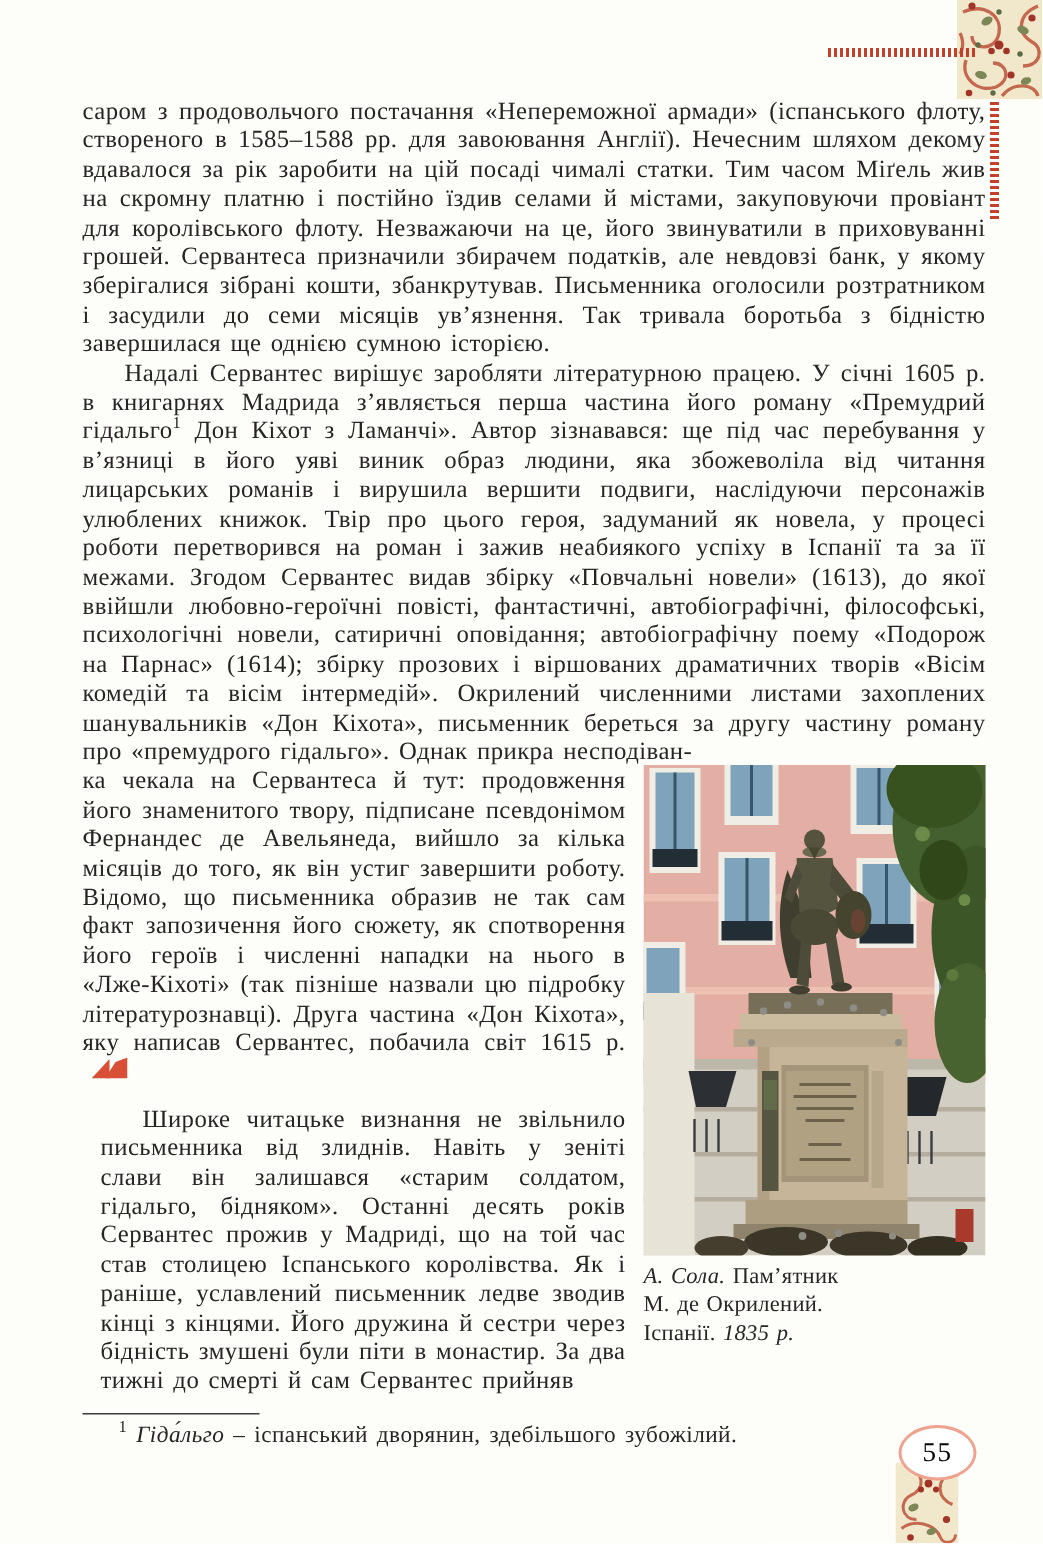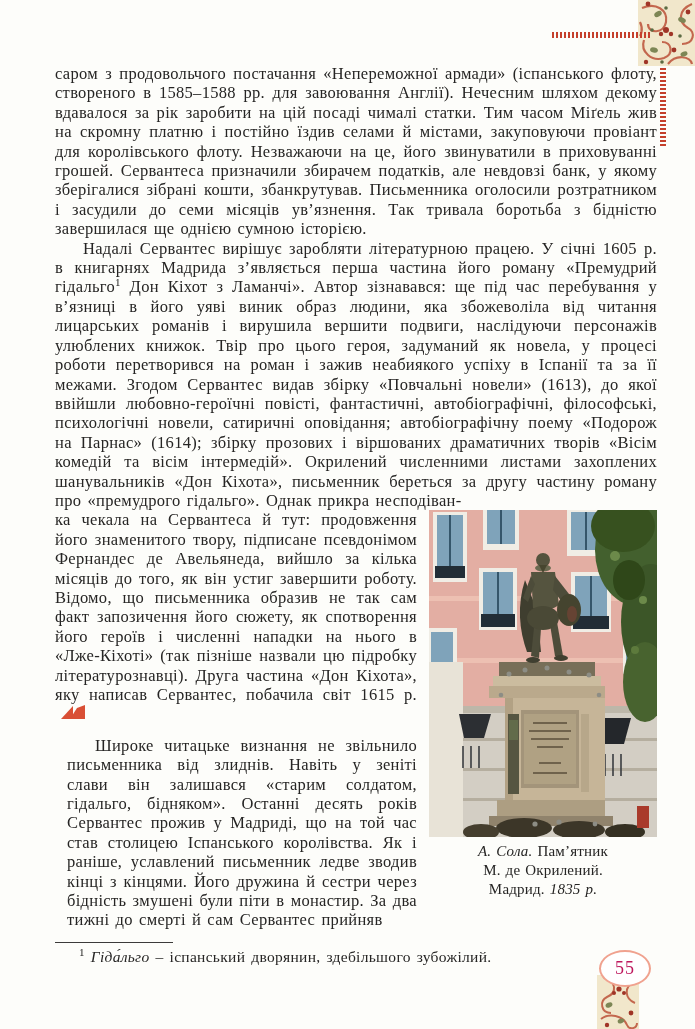--- a/index.html
+++ b/index.html
@@ -20,40 +20,40 @@
   }
   .dash-v{
     position:absolute;left:660px;top:66px;width:6px;height:80px;
     background:repeating-linear-gradient(0deg,#c5402c 0 2px,rgba(0,0,0,0) 2px 4px);
   }
   .ornament-bottom{position:absolute;left:597px;top:975px;width:42px;height:54px;}
   .page-num{
     position:absolute;left:599px;top:950px;width:48px;height:33px;
     background:#fff;border:2px solid #f0a28f;border-radius:50%;
     display:flex;align-items:center;justify-content:center;
-    font-size:18px;color:#be185d;z-index:3;letter-spacing:1px;
+    font-size:18px;color:#000000;z-index:3;letter-spacing:1px;
   }
   
   .text-block{
     position:absolute;left:55px;top:64px;width:602px;
     font-size:16.5px;line-height:19.4px;
     text-align:justify;
     letter-spacing:0.3px;word-spacing:1.8px;
   }
   p{margin:0;}
   .indent{text-indent:28px;}
   .para3{margin-top:12px;margin-left:12px;}
   sup.fn-ref{font-size:11px;vertical-align:super;line-height:0;}
   
   .monument-figure{
     float:right;width:228px;margin:0 0 40px 12px;
   }
   .monument-photo{display:block;width:228px;height:327px;}
   .monument-caption{
-    margin-top:5px;text-align:center;
+    margin-top:5px;
     font-size:15px;line-height:19px;letter-spacing:0.2px;word-spacing:1px;
     text-indent:0;
   }
   .it{font-style:italic;}
   .red-marker{display:inline-block;vertical-align:baseline;margin-left:6px;}
   
   .footnote{margin-top:12px;}
   .footnote-rule{width:118px;border-top:1.6px solid #3c3b3a;margin:0 0 4px 0;}
   .footnote-text{font-size:15.5px;line-height:19px;text-indent:24px;text-align:left;}
 </style>
@@ -218,21 +218,21 @@
             <circle cx="72" cy="185" r="2.3"></circle>
               <circle cx="170" cy="185" r="2.3"></circle>
             <circle cx="130" cy="312" r="2.6"></circle>
               <circle cx="106" cy="314" r="2.6"></circle>
               <circle cx="166" cy="314" r="2.4"></circle>
           </g>
         </svg>
         <figcaption class="monument-caption">
           <span class="it">А. Сола.</span><span> Пам’ятник</span><br>
           <span>М. де Окрилений.</span><br>
-          <span>Мадрид. </span><span class="it">1835 р.</span>
+          <span>Іспанії. </span><span class="it">1835 р.</span>
         </figcaption>
       </figure>
 
       <p><span>ка чекала на Сервантеса й тут: продовження його знаменитого твору, підписане псевдонімом Фернандес де Авельянеда, вийшло за кілька місяців до того, як він устиг завершити роботу. Відомо, що письменника образив не так сам факт запозичення його сюжету, як спотворення його героїв і численні нападки на нього в «Лже-Кіхоті» (так пізніше назвали цю підробку літературознавці). Друга частина «Дон Кіхота», яку написав Сервантес, побачила світ 1615 р.</span><svg class="red-marker" width="24" height="14" viewBox="0 0 24 14">
             <polygon points="0,14 12,14 12,1" fill="#d94f35"></polygon>
             <polygon points="9,14 24,14 24,0 16,3" fill="#d94f35"></polygon>
           </svg></p>
 
       <p class="indent para3">Широке читацьке визнання не звільнило письменника від злиднів. Навіть у зеніті слави він залишався «старим солдатом, гідальго, бідняком». Останні десять років Сервантес прожив у Мадриді, що на той час став столицею Іспанського королівства. Як і раніше, уславлений письменник ледве зводив кінці з кінцями. Його дружина й сестри через бідність змушені були піти в монастир. За два тижні до смерті й сам Сервантес прийняв</p>
 

